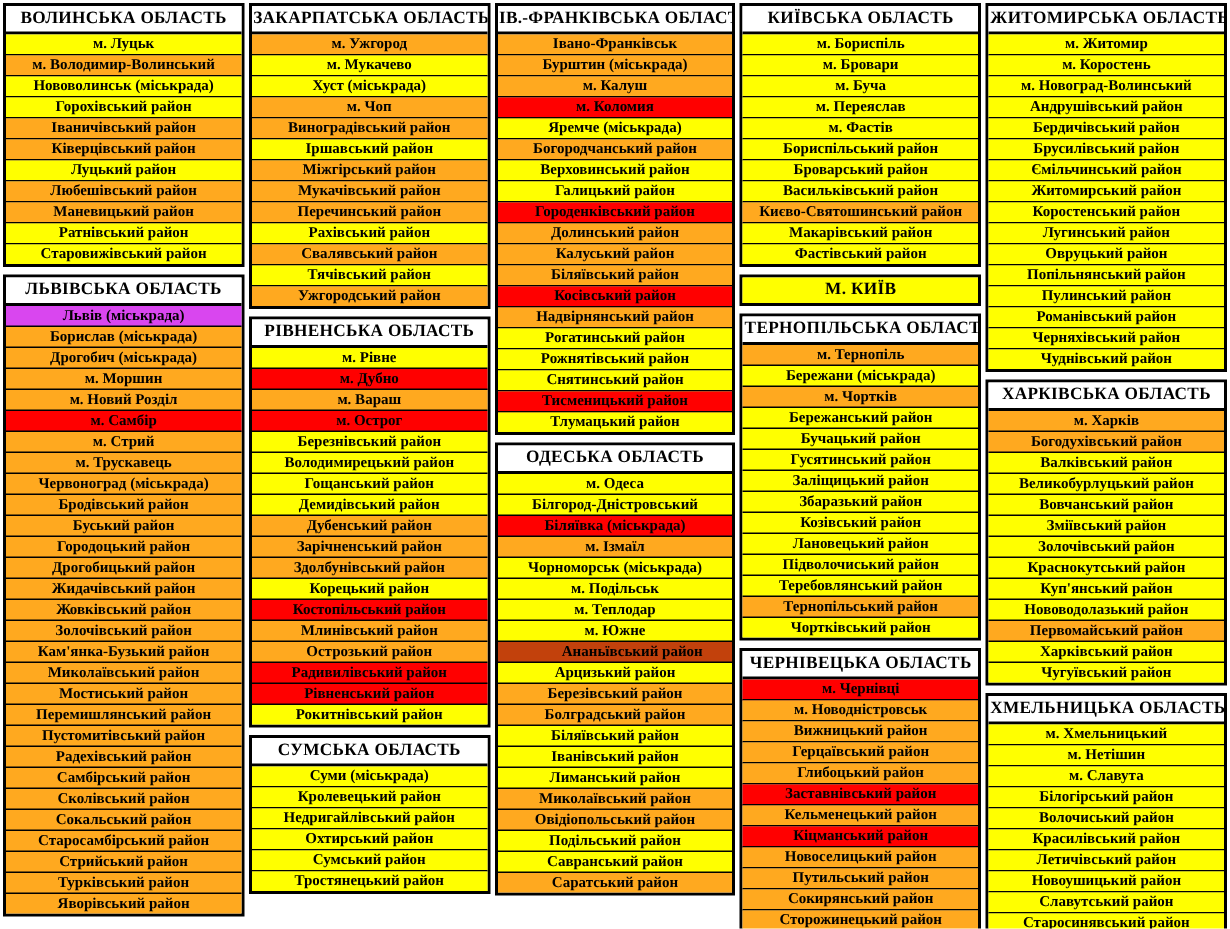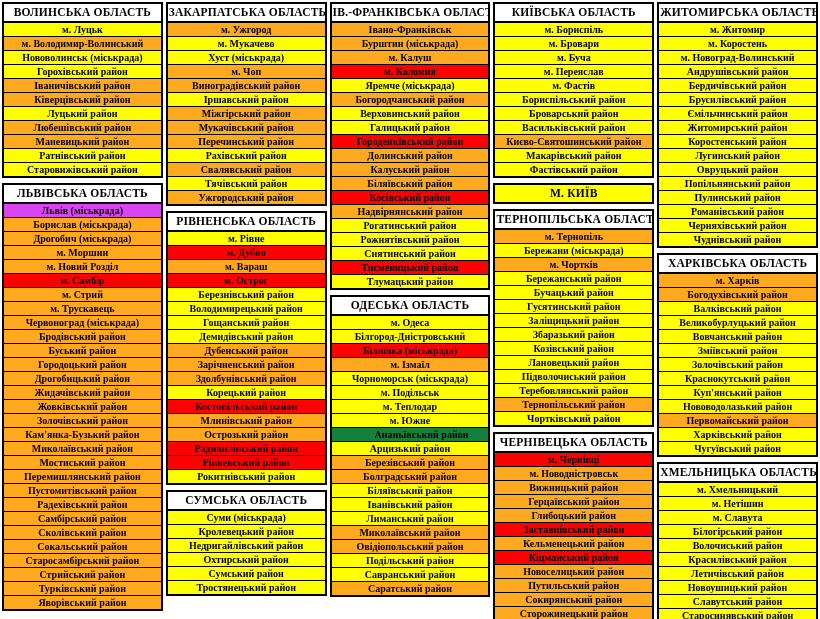--- a/index.html
+++ b/index.html
@@ -184,21 +184,21 @@
       <div class="section">
         <div class="section-header" style="background: rgb(255, 255, 255);">ОДЕСЬКА ОБЛАСТЬ</div>
         <div class="row" style="background: rgb(255, 255, 0);">м. Одеса</div>
         <div class="row" style="background: rgb(255, 255, 0);">Білгород-Дністровський</div>
         <div class="row" style="background: rgb(255, 0, 0);">Біляївка (міськрада)</div>
         <div class="row" style="background: rgb(255, 169, 31);">м. Ізмаїл</div>
         <div class="row" style="background: rgb(255, 255, 0);">Чорноморськ (міськрада)</div>
         <div class="row" style="background: rgb(255, 255, 0);">м. Подільськ</div>
         <div class="row" style="background: rgb(255, 255, 0);">м. Теплодар</div>
         <div class="row" style="background: rgb(255, 255, 0);">м. Южне</div>
-        <div class="row" style="background: #15803d; padding-left: 25px;">Ананьївський район</div>
+        <div class="row" style="background: #c2410c; padding-left: 25px;">Ананьївський район</div>
         <div class="row" style="background: rgb(255, 255, 0);">Арцизький район</div>
         <div class="row" style="background: rgb(255, 169, 31);">Березівський район</div>
         <div class="row" style="background: rgb(255, 169, 31);">Болградський район</div>
         <div class="row" style="background: rgb(255, 255, 0);">Біляївський район</div>
         <div class="row" style="background: rgb(255, 255, 0);">Іванівський район</div>
         <div class="row" style="background: rgb(255, 255, 0);">Лиманський район</div>
         <div class="row" style="background: rgb(255, 169, 31);">Миколаївський район</div>
         <div class="row" style="background: rgb(255, 169, 31);">Овідіопольський район</div>
         <div class="row" style="background: rgb(255, 255, 0);">Подільський район</div>
         <div class="row" style="background: rgb(255, 255, 0);">Савранський район</div>

